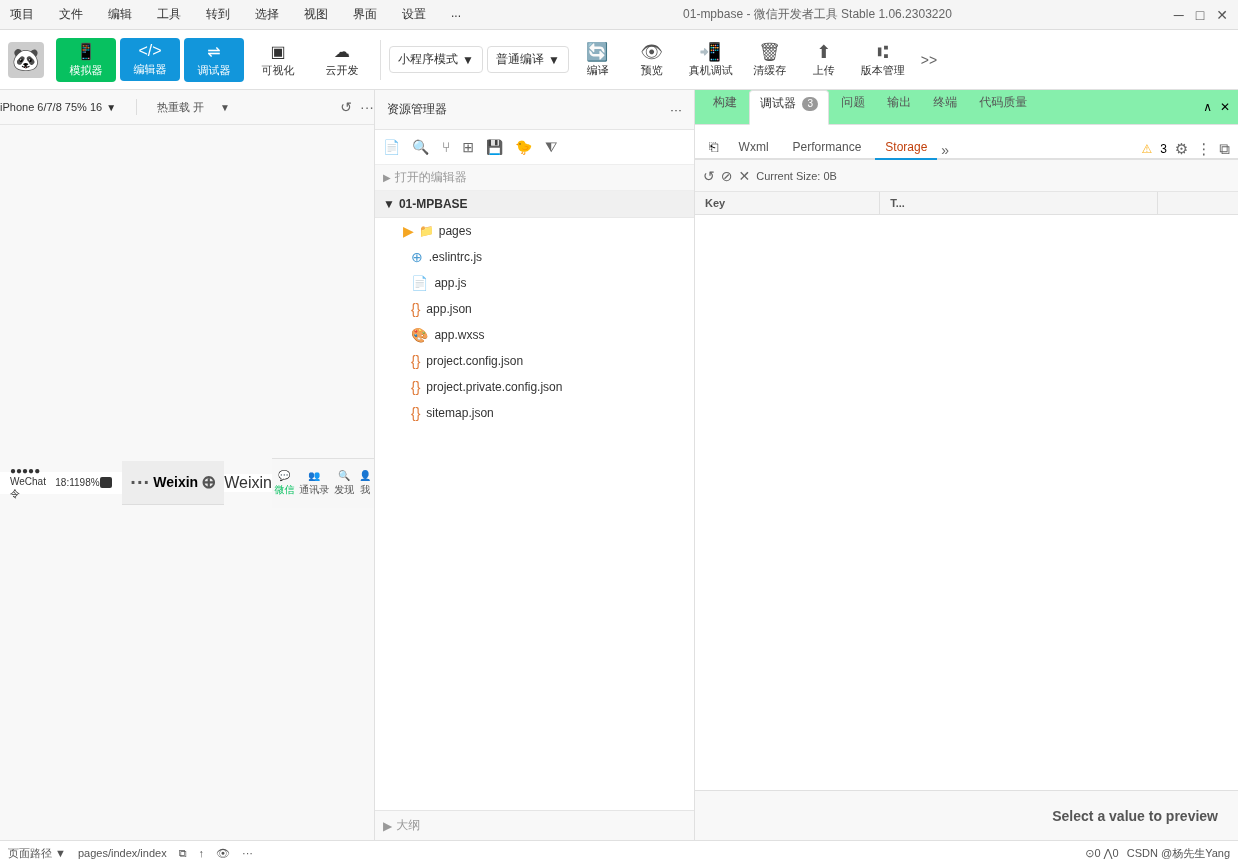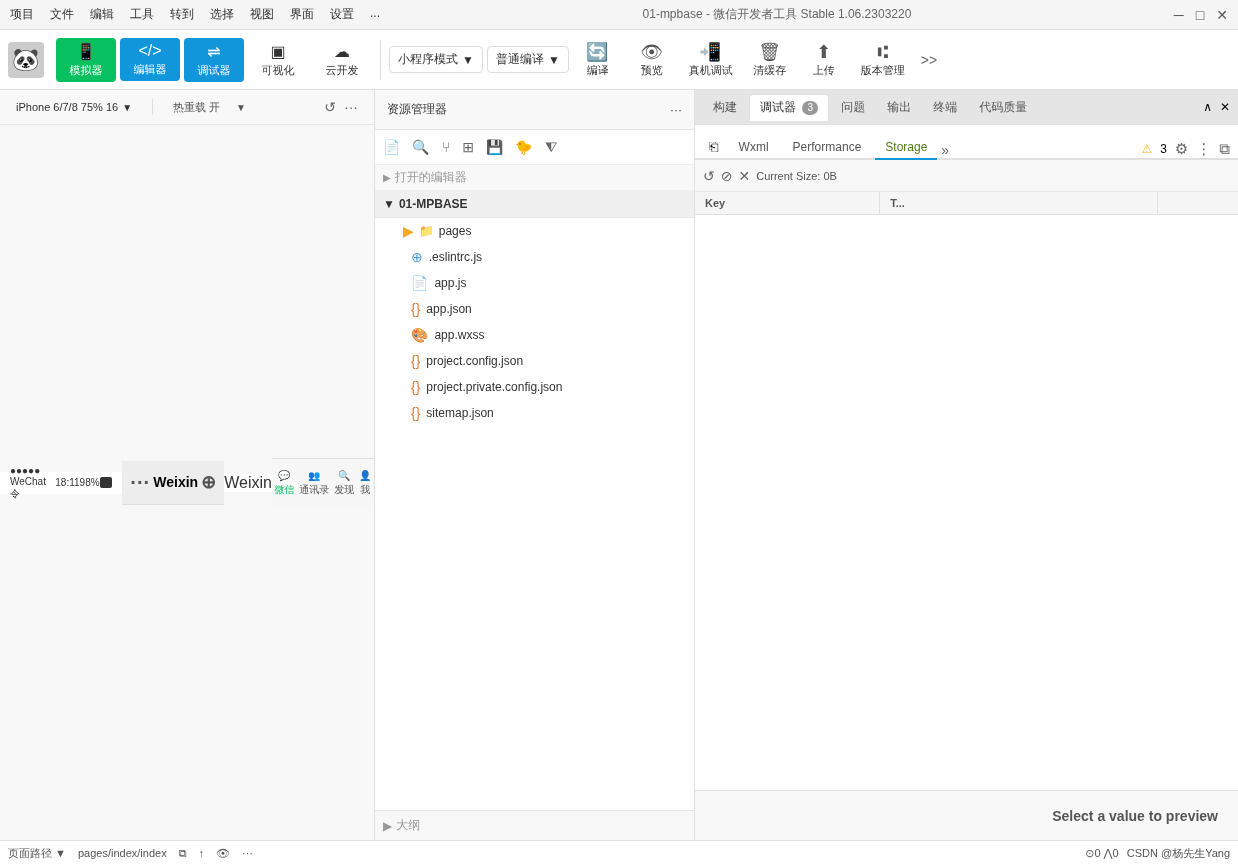--- a/index.html
+++ b/index.html
@@ -9,21 +9,21 @@
     .title-bar {
       height: 30px;
       background: #f5f5f5;
       border-bottom: 1px solid #ddd;
       display: flex;
       align-items: center;
       justify-content: space-between;
       padding: 0 10px;
       user-select: none;
     }
-    .title-bar-left { display: flex; gap: 16px; font-size: 12px; color: #333; }
+    .title-bar-left { display: flex; gap: 25px; font-size: 12px; color: #333; }
     .title-bar-left span { cursor: pointer; }
     .title-bar-center { font-size: 12px; color: #666; }
     .title-bar-right { display: flex; gap: 12px; }
     .title-bar-right span { cursor: pointer; font-size: 14px; color: #555; }
 
     
     .toolbar {
       height: 60px;
       background: #fff;
       border-bottom: 1px solid #e0e0e0;
@@ -82,21 +82,21 @@
       border-right: 1px solid #e0e0e0;
       display: flex;
       flex-direction: column;
     }
     .sim-toolbar {
       height: 35px;
       background: #f8f8f8;
       border-bottom: 1px solid #e5e5e5;
       display: flex;
       align-items: center;
-      padding: 0 16px;
+      padding: 0 0;
       gap: 16px;
       font-size: 11px;
       color: #555;
     }
     .sim-device-select {
       display: flex; align-items: center; gap: 4px;
       font-size: 11px; color: #333; cursor: pointer;
     }
     .sim-toolbar-btn { cursor: pointer; font-size: 14px; color: #666; }
     .sim-phone-frame {
@@ -228,24 +228,23 @@
 
     
     .debug-panel {
       flex: 1;
       background: #fff;
       display: flex;
       flex-direction: column;
     }
     .debug-tabs {
       height: 35px;
-      background: #e5e5e5;
+      background: #86efac;
       border-bottom: 1px solid #e0e0e0;
       display: flex;
-      align-items: center;
       padding: 0 8px;
       gap: 2px;
     }
     .debug-tab {
       padding: 4px 10px;
       font-size: 12px;
       color: #555;
       cursor: pointer;
       border-radius: 4px 4px 0 0;
       position: relative;
@@ -279,21 +278,21 @@
     }
     .debug-subtab {
       padding: 4px 10px;
       font-size: 12px;
       color: #555;
       cursor: pointer;
       border-bottom: 2px solid transparent;
       margin-bottom: -2px;
     }
     .debug-subtab.active {
-      color: #4d7c0f;
+      color: #c2410c;
       border-bottom: 2px solid #1296db;
     }
     .debug-subtab-more {
       display: flex; align-items: center; gap: 2px;
       cursor: pointer; font-size: 14px; color: #666;
     }
     .debug-subtab-actions {
       margin-left: auto;
       display: flex; align-items: center; gap: 8px;
     }

